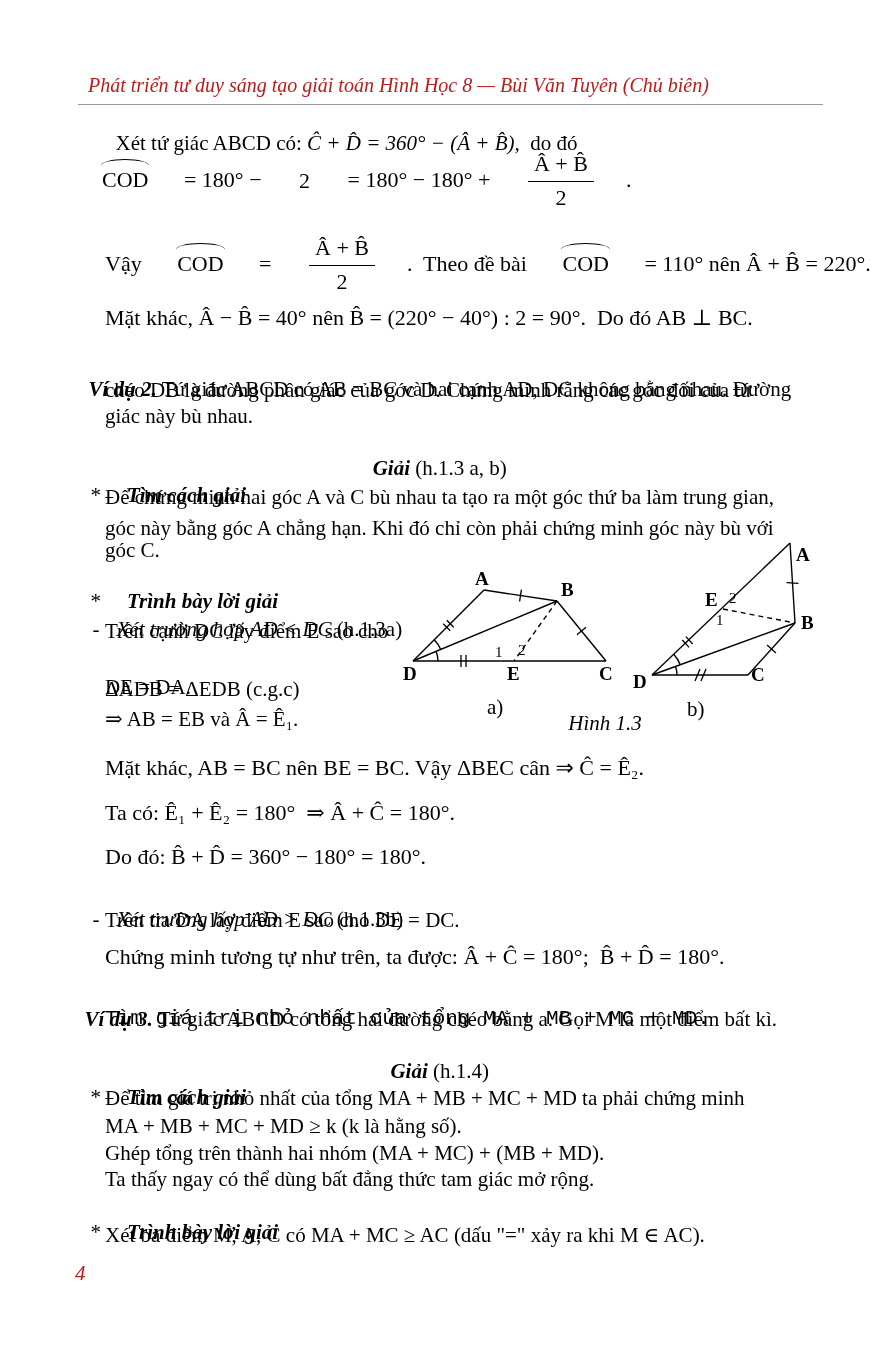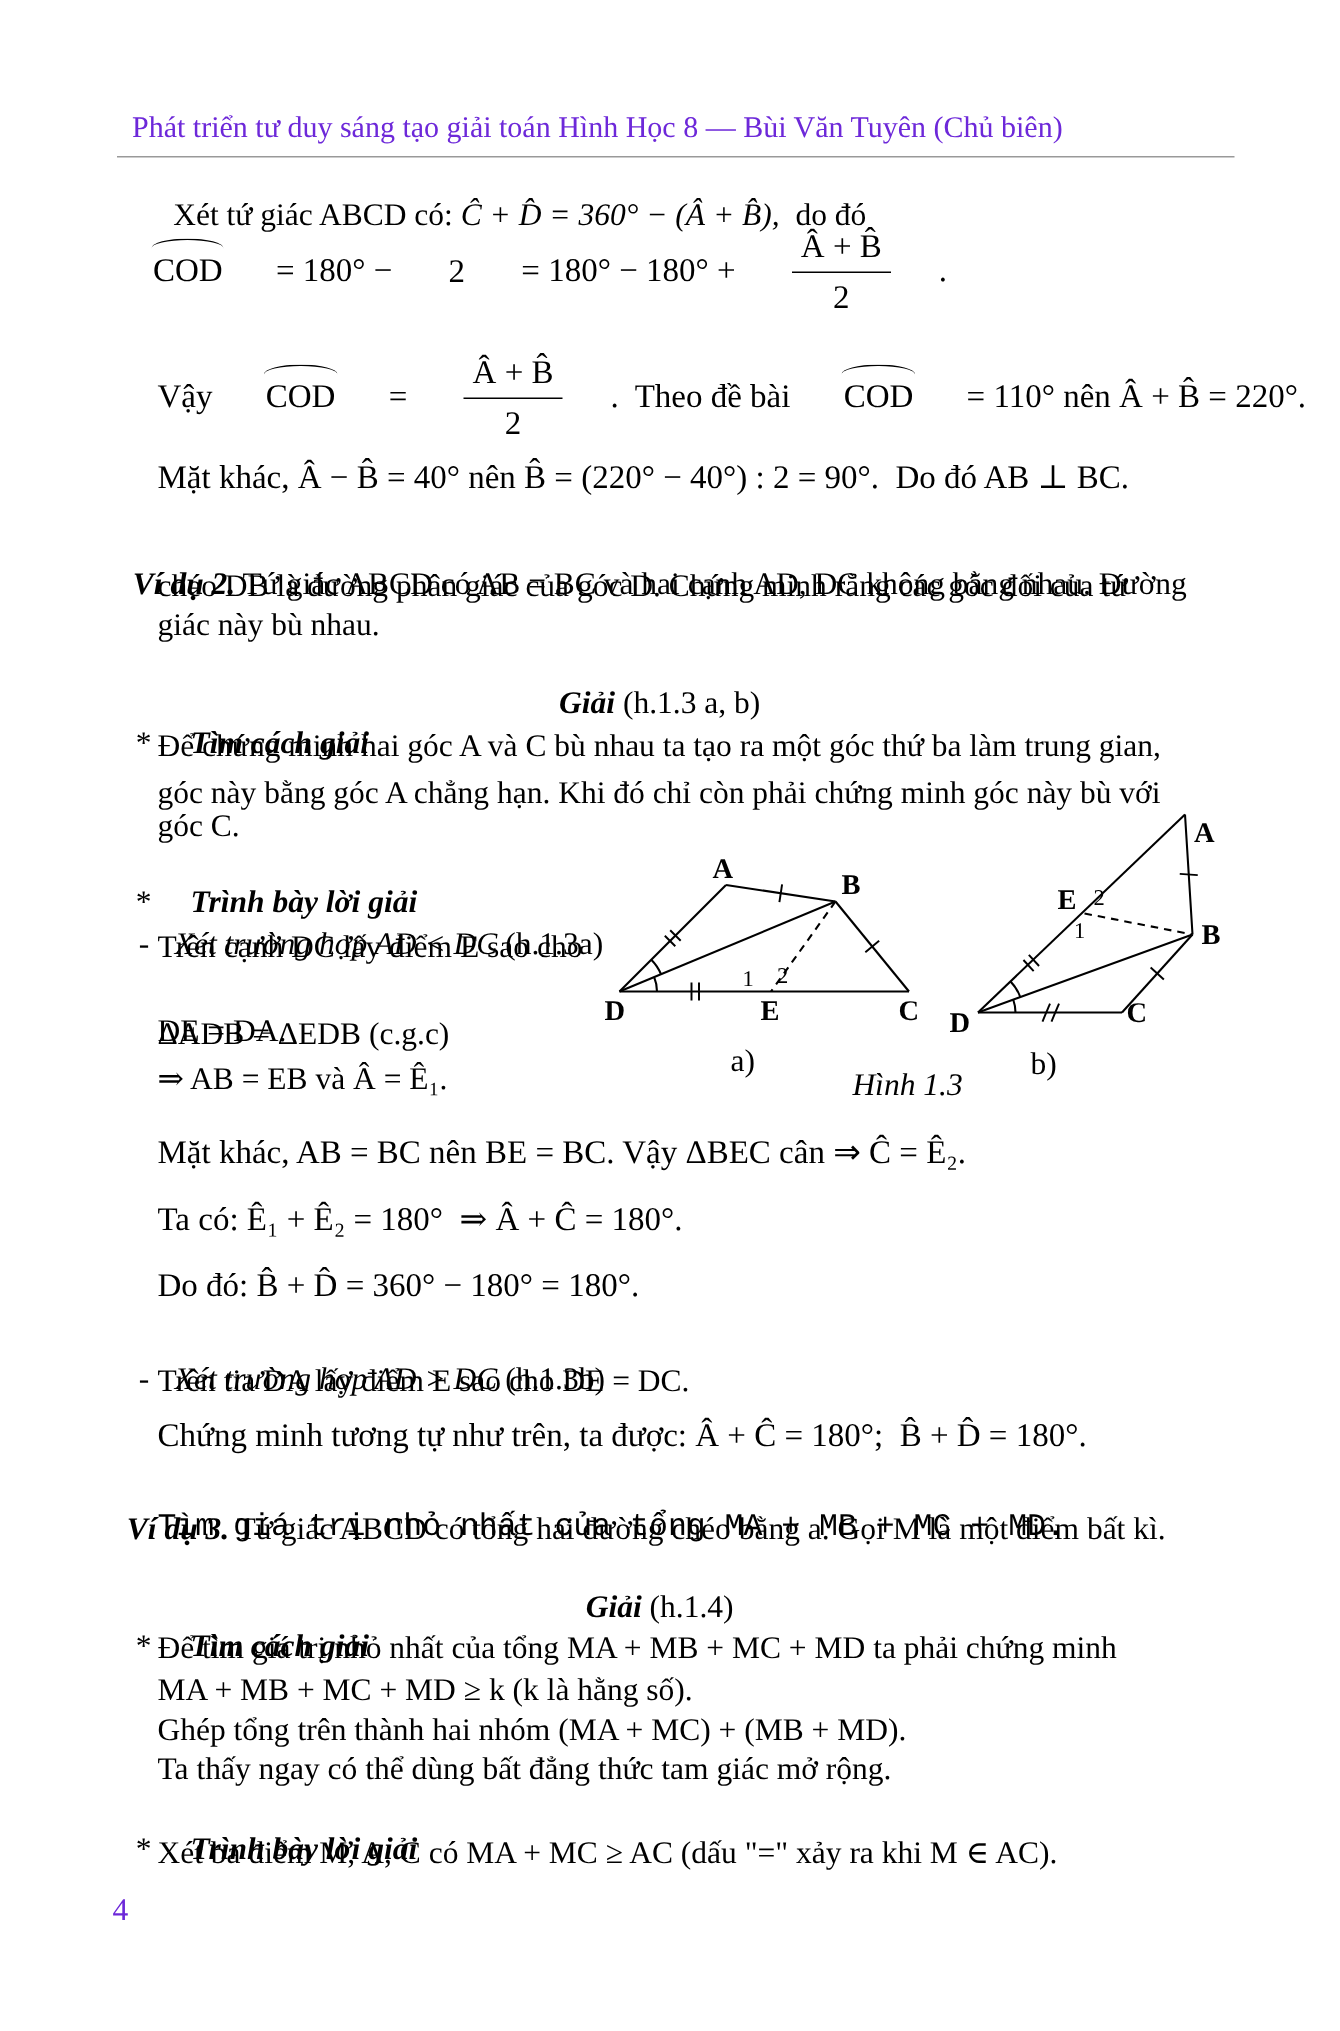--- a/index.html
+++ b/index.html
@@ -3,21 +3,21 @@
 <meta charset="utf-8">
 <style>
   html,body{margin:0;padding:0;}
   body{width:893px;height:1354px;background:#ffffff;position:relative;
        font-family:"Liberation Serif","DejaVu Serif","DejaVu Sans",serif;color:#000;}
   .abs{position:absolute;}
   .line{font-size:21px;line-height:26px;white-space:pre;}
   .big{font-size:22px;}
   .bi{font-weight:bold;font-style:italic;}
   .it{font-style:italic;}
-  .gray{color:#6d28d9;}
+  .gray{color:#b91c1c;font-style:italic;}
   .center{left:0;width:869px;text-align:center;}
   .header-rule{border-bottom:1.5px solid #999;}
   
   .widehat{position:relative;display:inline-block;padding:0 2px;white-space:pre;}
   .widehat::before{content:"";position:absolute;left:2%;right:2%;top:-0.34em;height:0.55em;
                    border-top:1.6px solid #000;border-radius:50% 50% 0 0;}
   
   .mrow{display:flex;align-items:center;font-size:22px;white-space:pre;gap:28px;}
   .frac{display:inline-flex;flex-direction:column;align-items:center;margin:0 4px;text-align:center;line-height:1.25;}
   .fnum{border-bottom:1.6px solid #000;padding:2px 6px 3px;}

